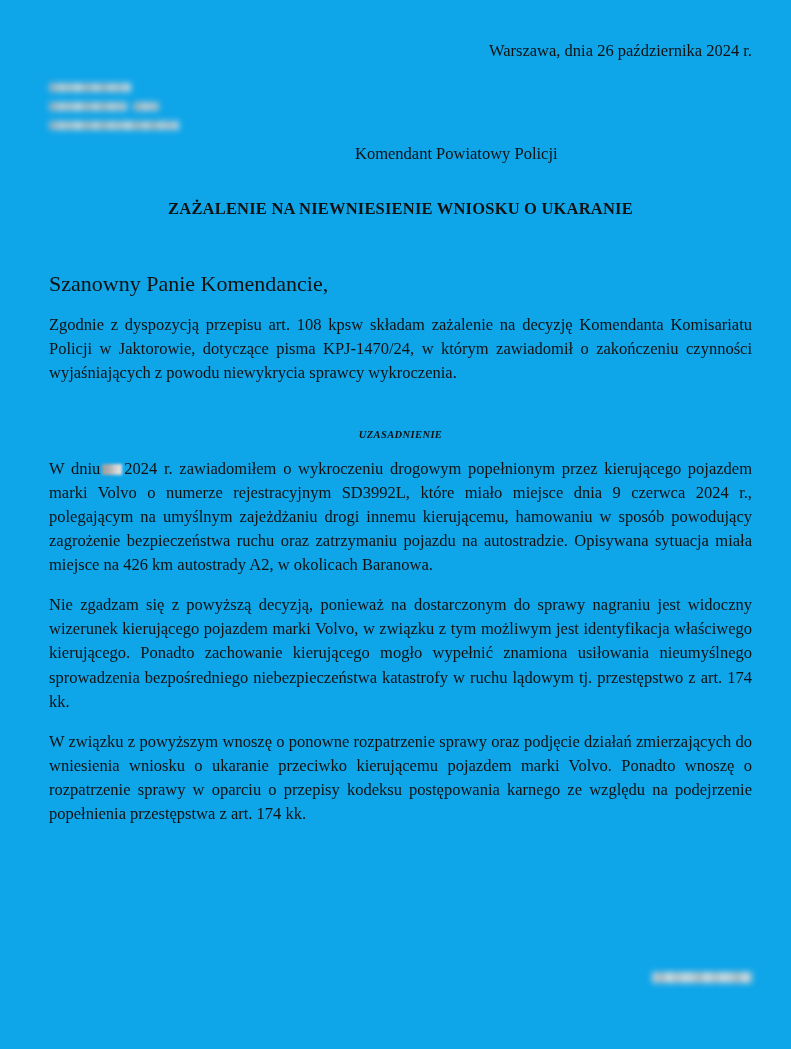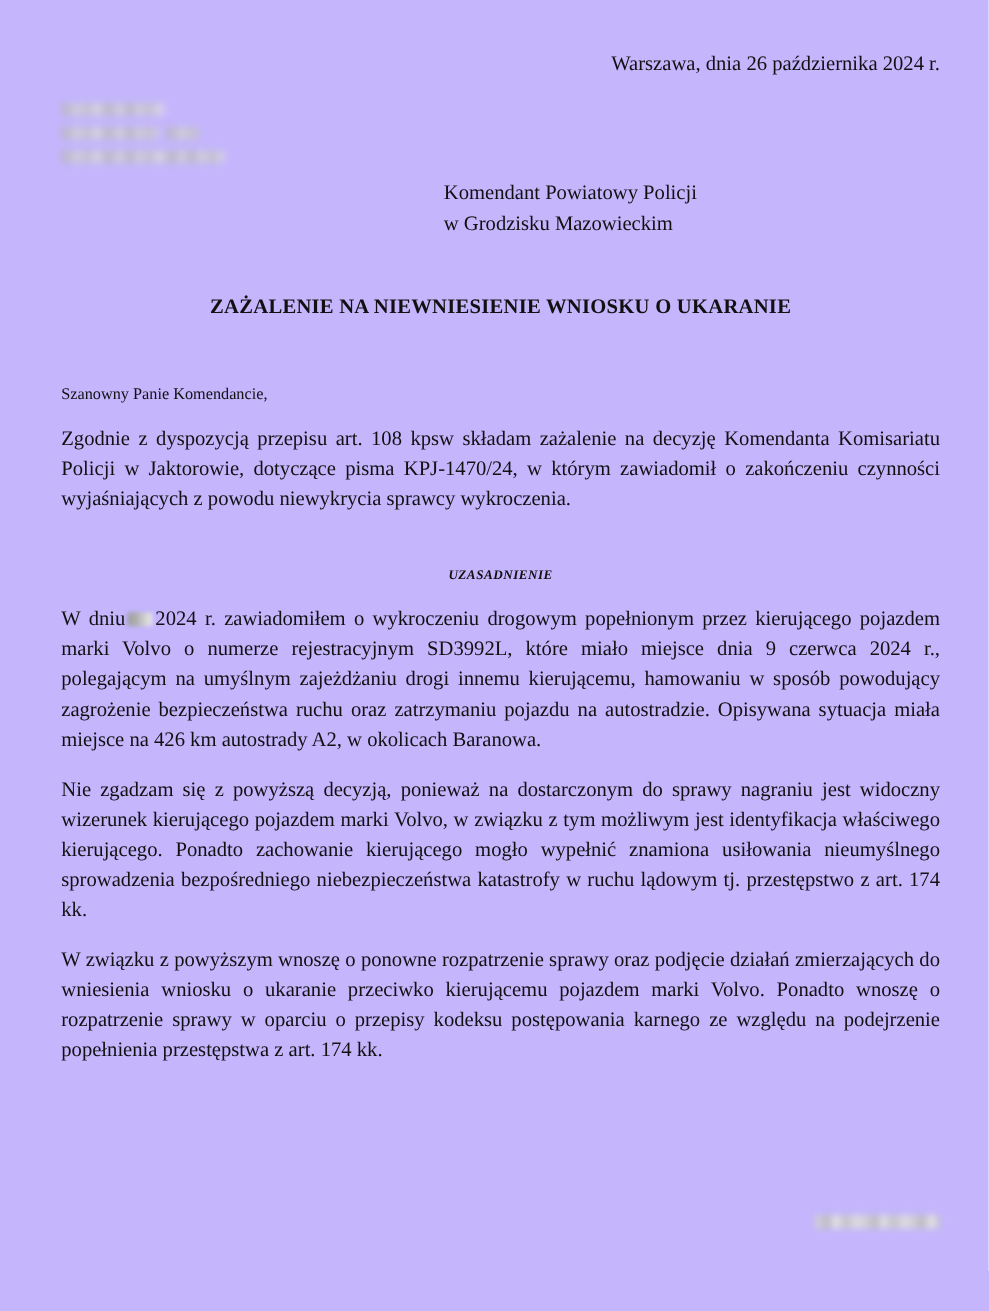--- a/index.html
+++ b/index.html
@@ -8,21 +8,21 @@
     background: #ffffff;
   }
   body {
     font-family: "Liberation Serif", "DejaVu Serif", serif;
     color: #111111;
   }
   .page {
     position: relative;
     width: 791px;
     height: 1049px;
-    background: #c4b5fd;
+    background: #0ea5e9;
     overflow: hidden;
     box-sizing: border-box;
   }
   .content {
     position: absolute;
     left: 49px;
     top: 0;
     width: 703px;
   }
 
@@ -66,31 +66,31 @@
   
   .addressee {
     margin-top: 12px;
     margin-left: 306px;
     font-size: 16.5px;
     line-height: 1.48;
   }
 
   
   .doc-title {
-    margin-top: 44px;
+    margin-top: 32px;
     text-align: center;
     font-weight: bold;
     font-size: 16.5px;
     letter-spacing: 0.2px;
   }
 
   
   .salutation {
     margin-top: 52px;
-    font-size: 13px;
+    font-size: 22px;
   }
 
   
   p.body-par {
     margin: 0;
     margin-top: 16px;
     font-size: 16.5px;
     line-height: 1.46;
     text-align: justify;
     text-justify: inter-word;
@@ -156,21 +156,20 @@
       <div class="redacted redacted-line rl1"></div>
       <div class="sender-row">
         <div class="redacted redacted-line rl2"></div>
         <div class="redacted redacted-line rl2b"></div>
       </div>
       <div class="redacted redacted-line rl3"></div>
     </div>
 
     <div class="addressee">
       <div>Komendant Powiatowy Policji</div>
-      <div>w Grodzisku Mazowieckim</div>
     </div>
 
     <div class="doc-title">ZAŻALENIE NA NIEWNIESIENIE WNIOSKU O UKARANIE</div>
 
     <div class="salutation">Szanowny Panie Komendancie,</div>
 
     <p class="body-par">Zgodnie z dyspozycją przepisu art. 108 kpsw składam zażalenie na decyzję Komendanta Komisariatu Policji w Jaktorowie, dotyczące pisma KPJ-1470/24, w którym zawiadomił o zakończeniu czynności wyjaśniających z powodu niewykrycia sprawcy wykroczenia.</p>
 
     <div class="section-heading">UZASADNIENIE</div>
 

